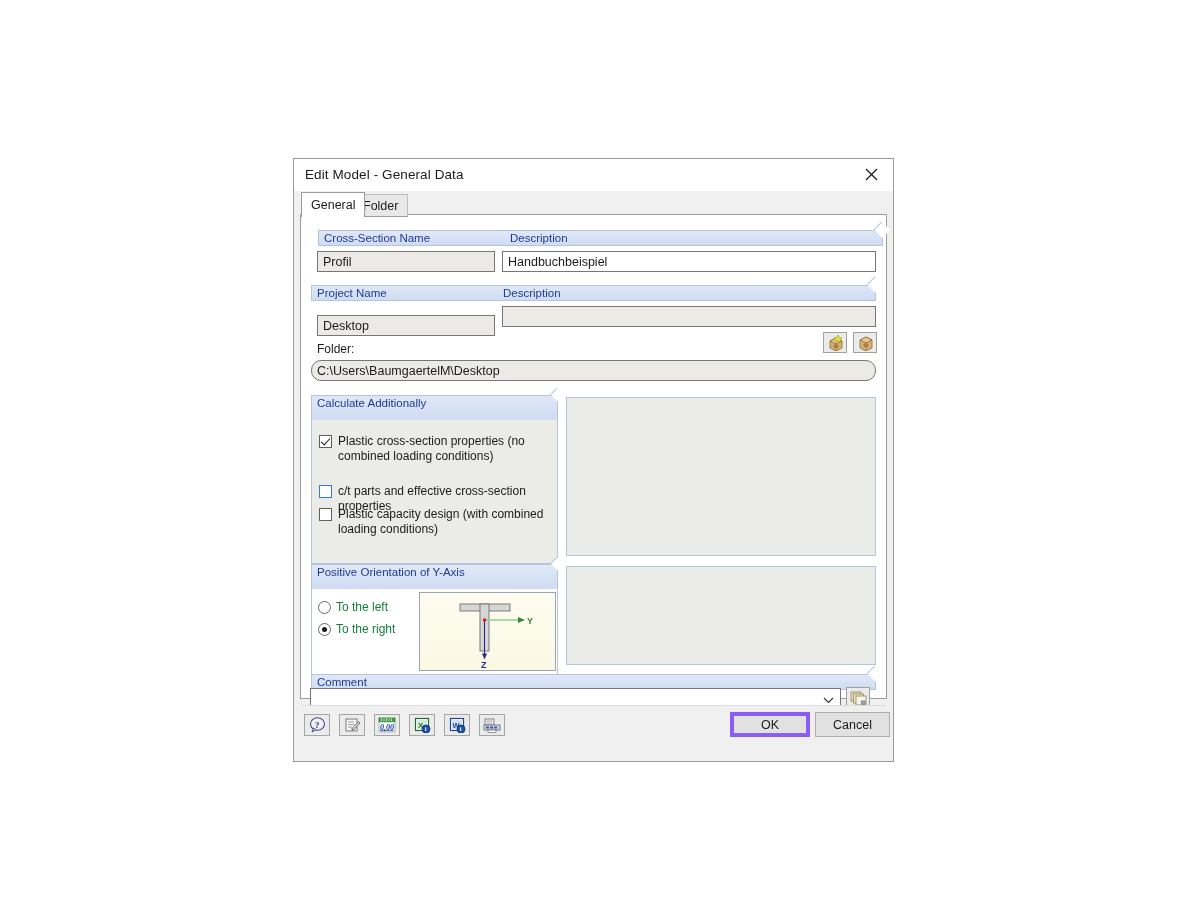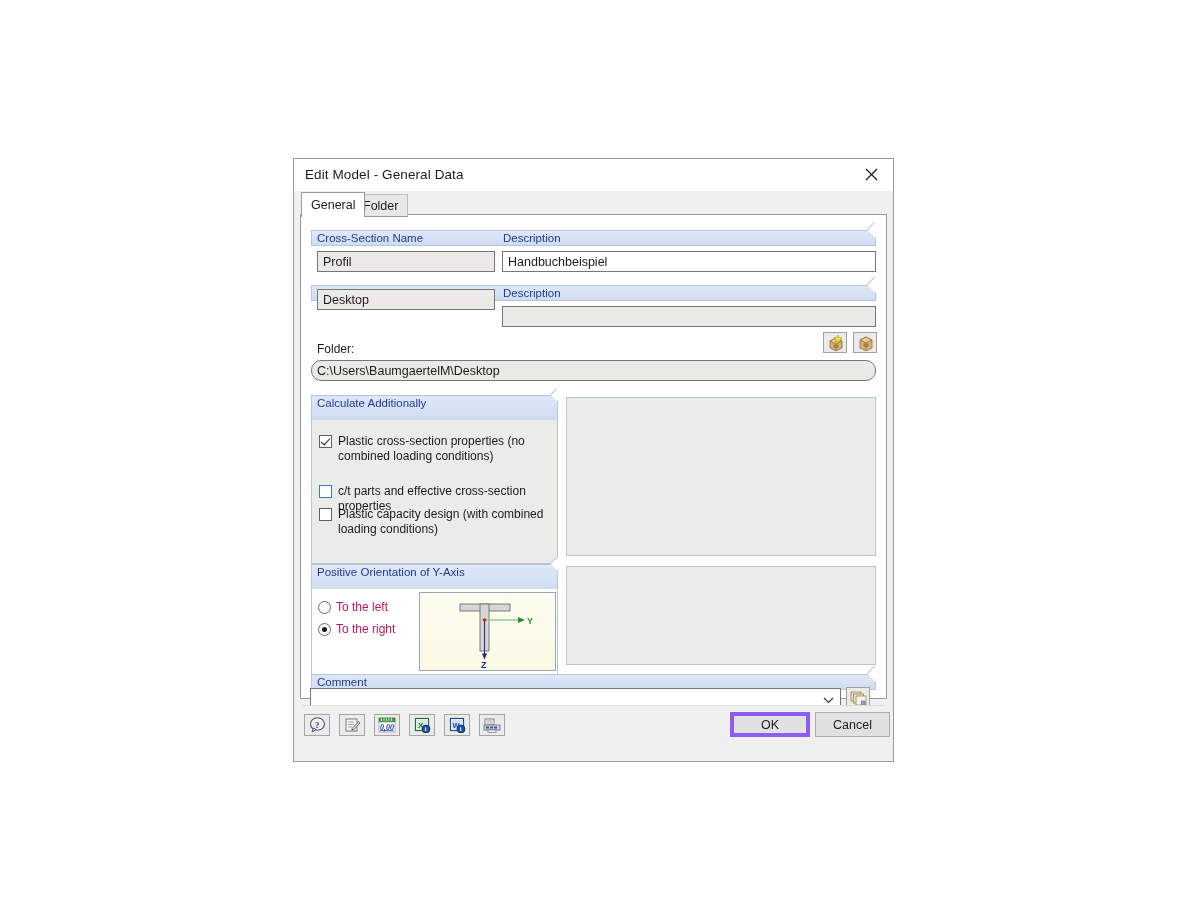--- a/index.html
+++ b/index.html
@@ -256,21 +256,21 @@
     left: 3px;
     top: 3px;
     width: 5px;
     height: 5px;
     border-radius: 50%;
     background: #1b1b1b;
   }
   .radiolabel {
     margin-left: 5px;
     font-size: 12px;
-    color: #be185d;
+    color: #15803d;
     white-space: nowrap;
   }
 
   
   .panel {
     position: absolute;
     background: #ebebe7;
     border: 1px solid #b6c4de;
     box-sizing: border-box;
   }
@@ -379,32 +379,32 @@
       <div class="tab active">
         <span>General</span>
       </div>
       <div class="tab inactive">
         <span>Folder</span>
       </div>
     </div>
 
     <div class="tabbody">
 
-      <div class="band clip" style="left:10px; top:15px; width:565px;">
+      <div class="band clip" style="left:17px; top:15px; width:565px;">
         <span class="lbl">Cross-Section Name</span>
         <span class="lbl" style="left:191px;">Description</span>
       </div>
       <div class="field readonly" style="left:16px; top:36px; width:178px; height:21px;">Profil</div>
       <div class="field" style="left:201px; top:36px; width:374px; height:21px;">Handbuchbeispiel</div>
 
       <div class="band clip" style="left:10px; top:70px; width:565px;">
         <span class="lbl">Project Name</span>
         <span class="lbl" style="left:191px;">Description</span>
       </div>
-      <div class="field readonly" style="left:16px; top:74px; width:178px; height:21px;text-align:right;">Desktop</div>
+      <div class="field readonly" style="left:16px; top:100px; width:178px; height:21px;text-align:right;">Desktop</div>
       <div class="field readonly" style="left:201px; top:91px; width:374px; height:21px;"></div>
 
       <div class="iconbtn" style="left:522px; top:117px; width:24px; height:21px;">
         <svg width="17" height="16" viewBox="0 0 17 16">
           <polygon points="3,6 9,3 15,6 15,13 9,16 3,13" fill="#d9b273" stroke="#8a6a37" stroke-width="0.8"></polygon>
           <polygon points="3,6 9,9 15,6 9,3" fill="#e8cb9a" stroke="#8a6a37" stroke-width="0.8"></polygon>
           <line x1="9" y1="9" x2="9" y2="16" stroke="#8a6a37" stroke-width="0.7"></line>
           <rect x="7" y="10" width="4" height="2.6" fill="#b98f4e" stroke="#7a5b2e" stroke-width="0.5"></rect>
           <polygon points="11,0 12.3,2.5 15,2.8 13,4.6 13.6,7.3 11,6 8.4,7.3 9,4.6 7,2.8 9.7,2.5" fill="#e8e23a" stroke="#9c9718" stroke-width="0.6"></polygon>
         </svg>

